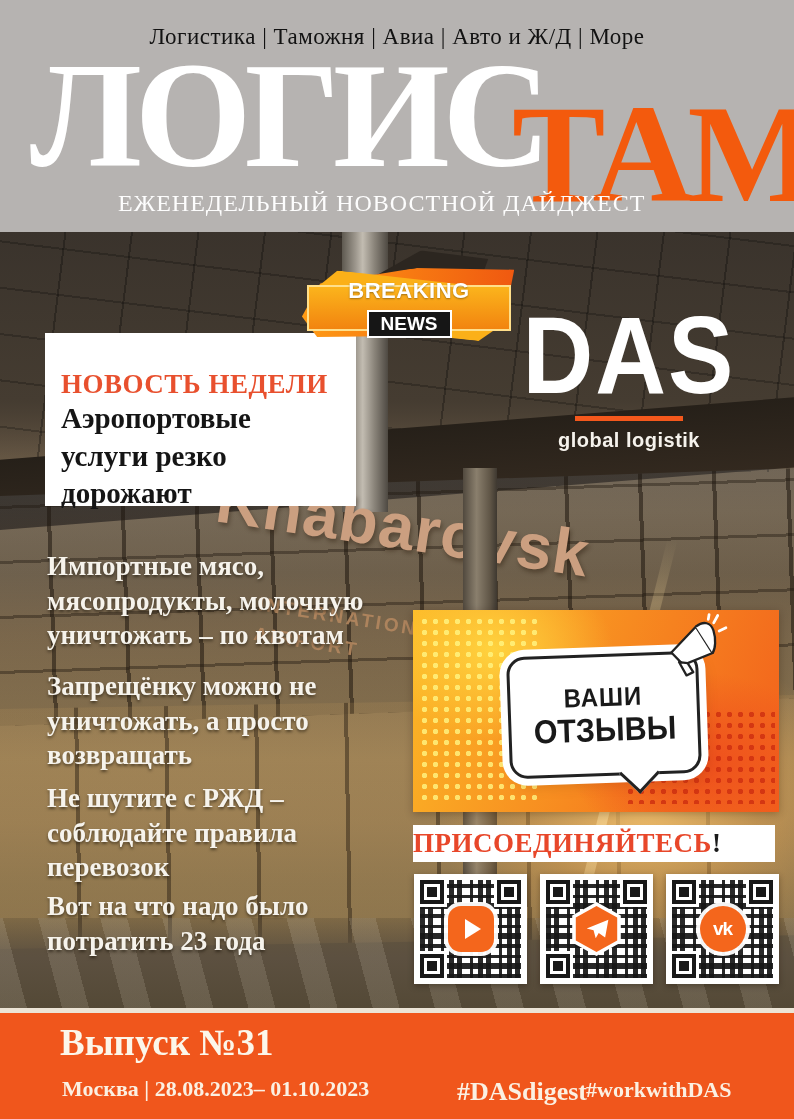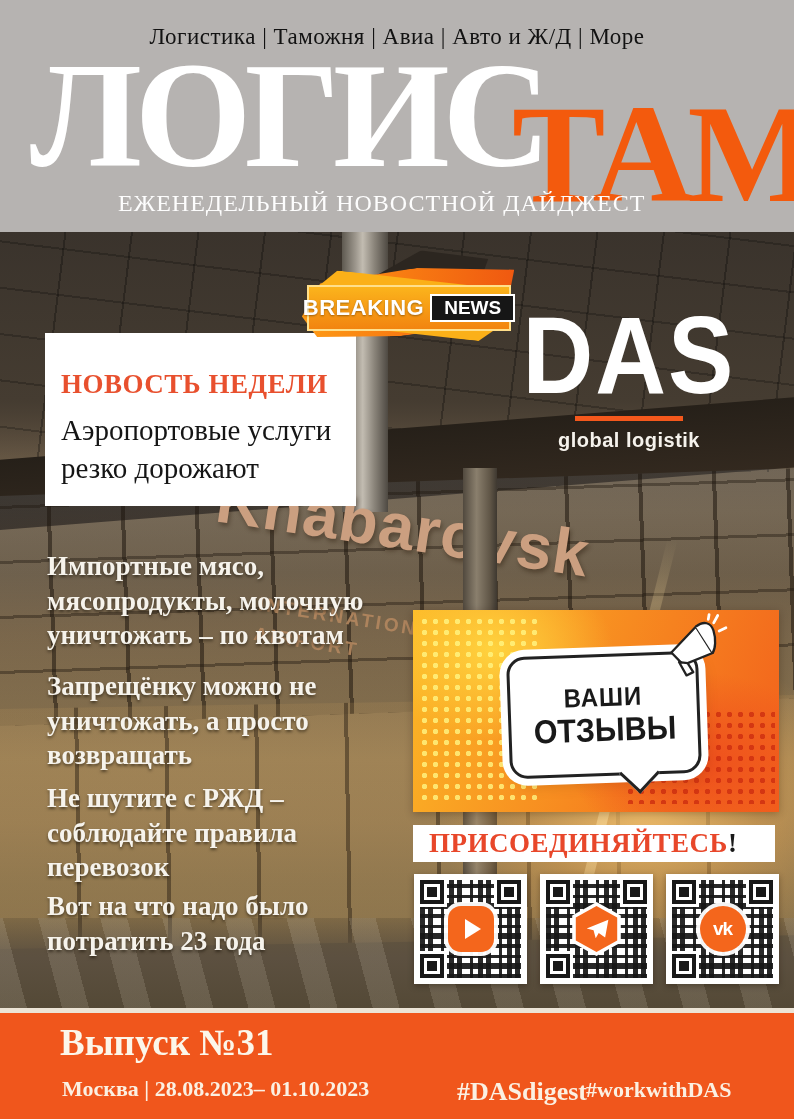--- a/index.html
+++ b/index.html
@@ -67,31 +67,31 @@
   .breaking{position:absolute;left:297px;top:253px;width:228px;height:110px;z-index:6;}
   .rb0{position:absolute;left:36px;top:0;width:160px;height:74px;background:#2c2620;
     transform:rotate(-12deg);clip-path:polygon(0 40%,60% 0,100% 30%,80% 100%,10% 90%);}
   .rb1{position:absolute;left:4px;top:16px;width:216px;height:66px;
     background:linear-gradient(100deg,#ff9d14,#ef5610);transform:rotate(-6deg);
     clip-path:polygon(0 55%,10% 8%,55% 0,100% 18%,93% 92%,45% 100%,6% 88%);}
   .rb2{position:absolute;left:14px;top:24px;width:198px;height:58px;background:#fbb018;
     transform:rotate(5deg);clip-path:polygon(0 40%,12% 0,88% 6%,100% 60%,86% 100%,18% 94%);}
   .bn-banner{position:absolute;left:10px;top:32px;width:204px;height:46px;
     background:linear-gradient(180deg,#fbb41c,#f2840f);border:2px solid #ffdf8a;
-    display:flex;align-items:center;justify-content:center;gap:6px;box-sizing:border-box;}
+    display:flex;align-items:center;justify-content:center;gap:6px;box-sizing:border-box;flex-direction:column;}
   .bn-word1{font-family:"Liberation Sans",sans-serif;font-weight:bold;font-size:22px;
     color:#fff;letter-spacing:.5px;text-shadow:0 1px 2px rgba(0,0,0,.35);}
   .bn-word2{font-family:"Liberation Sans",sans-serif;font-weight:bold;font-size:19px;
     color:#fff;background:#161616;border:2px solid #fff;padding:0 12px;line-height:1.25;}
 
   
   .featured{position:absolute;left:45px;top:333px;width:311px;height:173px;background:#ffffff;
     z-index:5;box-sizing:border-box;padding:36px 16px 0 16px;}
   .feat-label{font-size:27px;font-weight:bold;color:#e8502e;letter-spacing:.5px;}
-  .feat-headline{margin-top:12px;font-size:29px;font-weight:normal;color:#151515;line-height:1.3;}
+  .feat-headline{font-size:29px;font-weight:bold;color:#151515;line-height:1.3;}
 
   
   .das{position:absolute;left:518px;top:300px;width:222px;text-align:center;z-index:5;}
   .das-name{font-family:"Liberation Sans",sans-serif;font-weight:bold;font-size:98px;
     line-height:1;color:#fff;letter-spacing:2px;transform:scaleY(1.12);transform-origin:top center;}
   .das-rule{width:108px;height:5px;background:#f4581c;margin:18px auto 8px auto;}
   .das-tag{font-family:"Liberation Sans",sans-serif;font-weight:bold;font-size:20px;
     color:#f5f2ec;letter-spacing:.5px;}
 
   
@@ -119,21 +119,21 @@
   .bubble::after{content:"";position:absolute;left:60%;bottom:-16px;width:26px;height:26px;
     background:#fff;border-right:3px solid #222;border-bottom:3px solid #222;transform:rotate(45deg);}
   .bub-line1{font-family:"Liberation Sans",sans-serif;font-weight:bold;font-size:26px;
     color:#191919;letter-spacing:1px;transform:scaleX(.92);}
   .bub-line2{font-family:"Liberation Sans",sans-serif;font-weight:bold;font-size:33px;
     color:#191919;line-height:1.05;transform:scaleX(.92);}
   .megaphone{position:absolute;right:44px;top:6px;transform:rotate(-12deg);}
 
   
   .join{position:absolute;left:413px;top:825px;width:362px;height:37px;background:#fff;z-index:5;
-    display:flex;align-items:center;padding-left:16px;box-sizing:border-box;}
+    display:flex;align-items:center;box-sizing:border-box;}
   .join-text{font-size:27px;font-weight:bold;color:#e8472a;letter-spacing:.5px;}
   .join-mark{font-size:27px;font-weight:bold;color:#1a1a1a;}
 
   
   .qr-row{position:absolute;left:414px;top:874px;width:366px;display:flex;gap:13px;z-index:5;}
   .qr-card{position:relative;width:113px;height:110px;background:#fff;
     box-shadow:0 2px 6px rgba(30,15,0,.35);}
   .qr-pattern{position:absolute;inset:6px;background-color:#fff;
     background-image:
       repeating-linear-gradient(90deg,rgba(22,22,22,.92) 0 5px,transparent 5px 8px,

